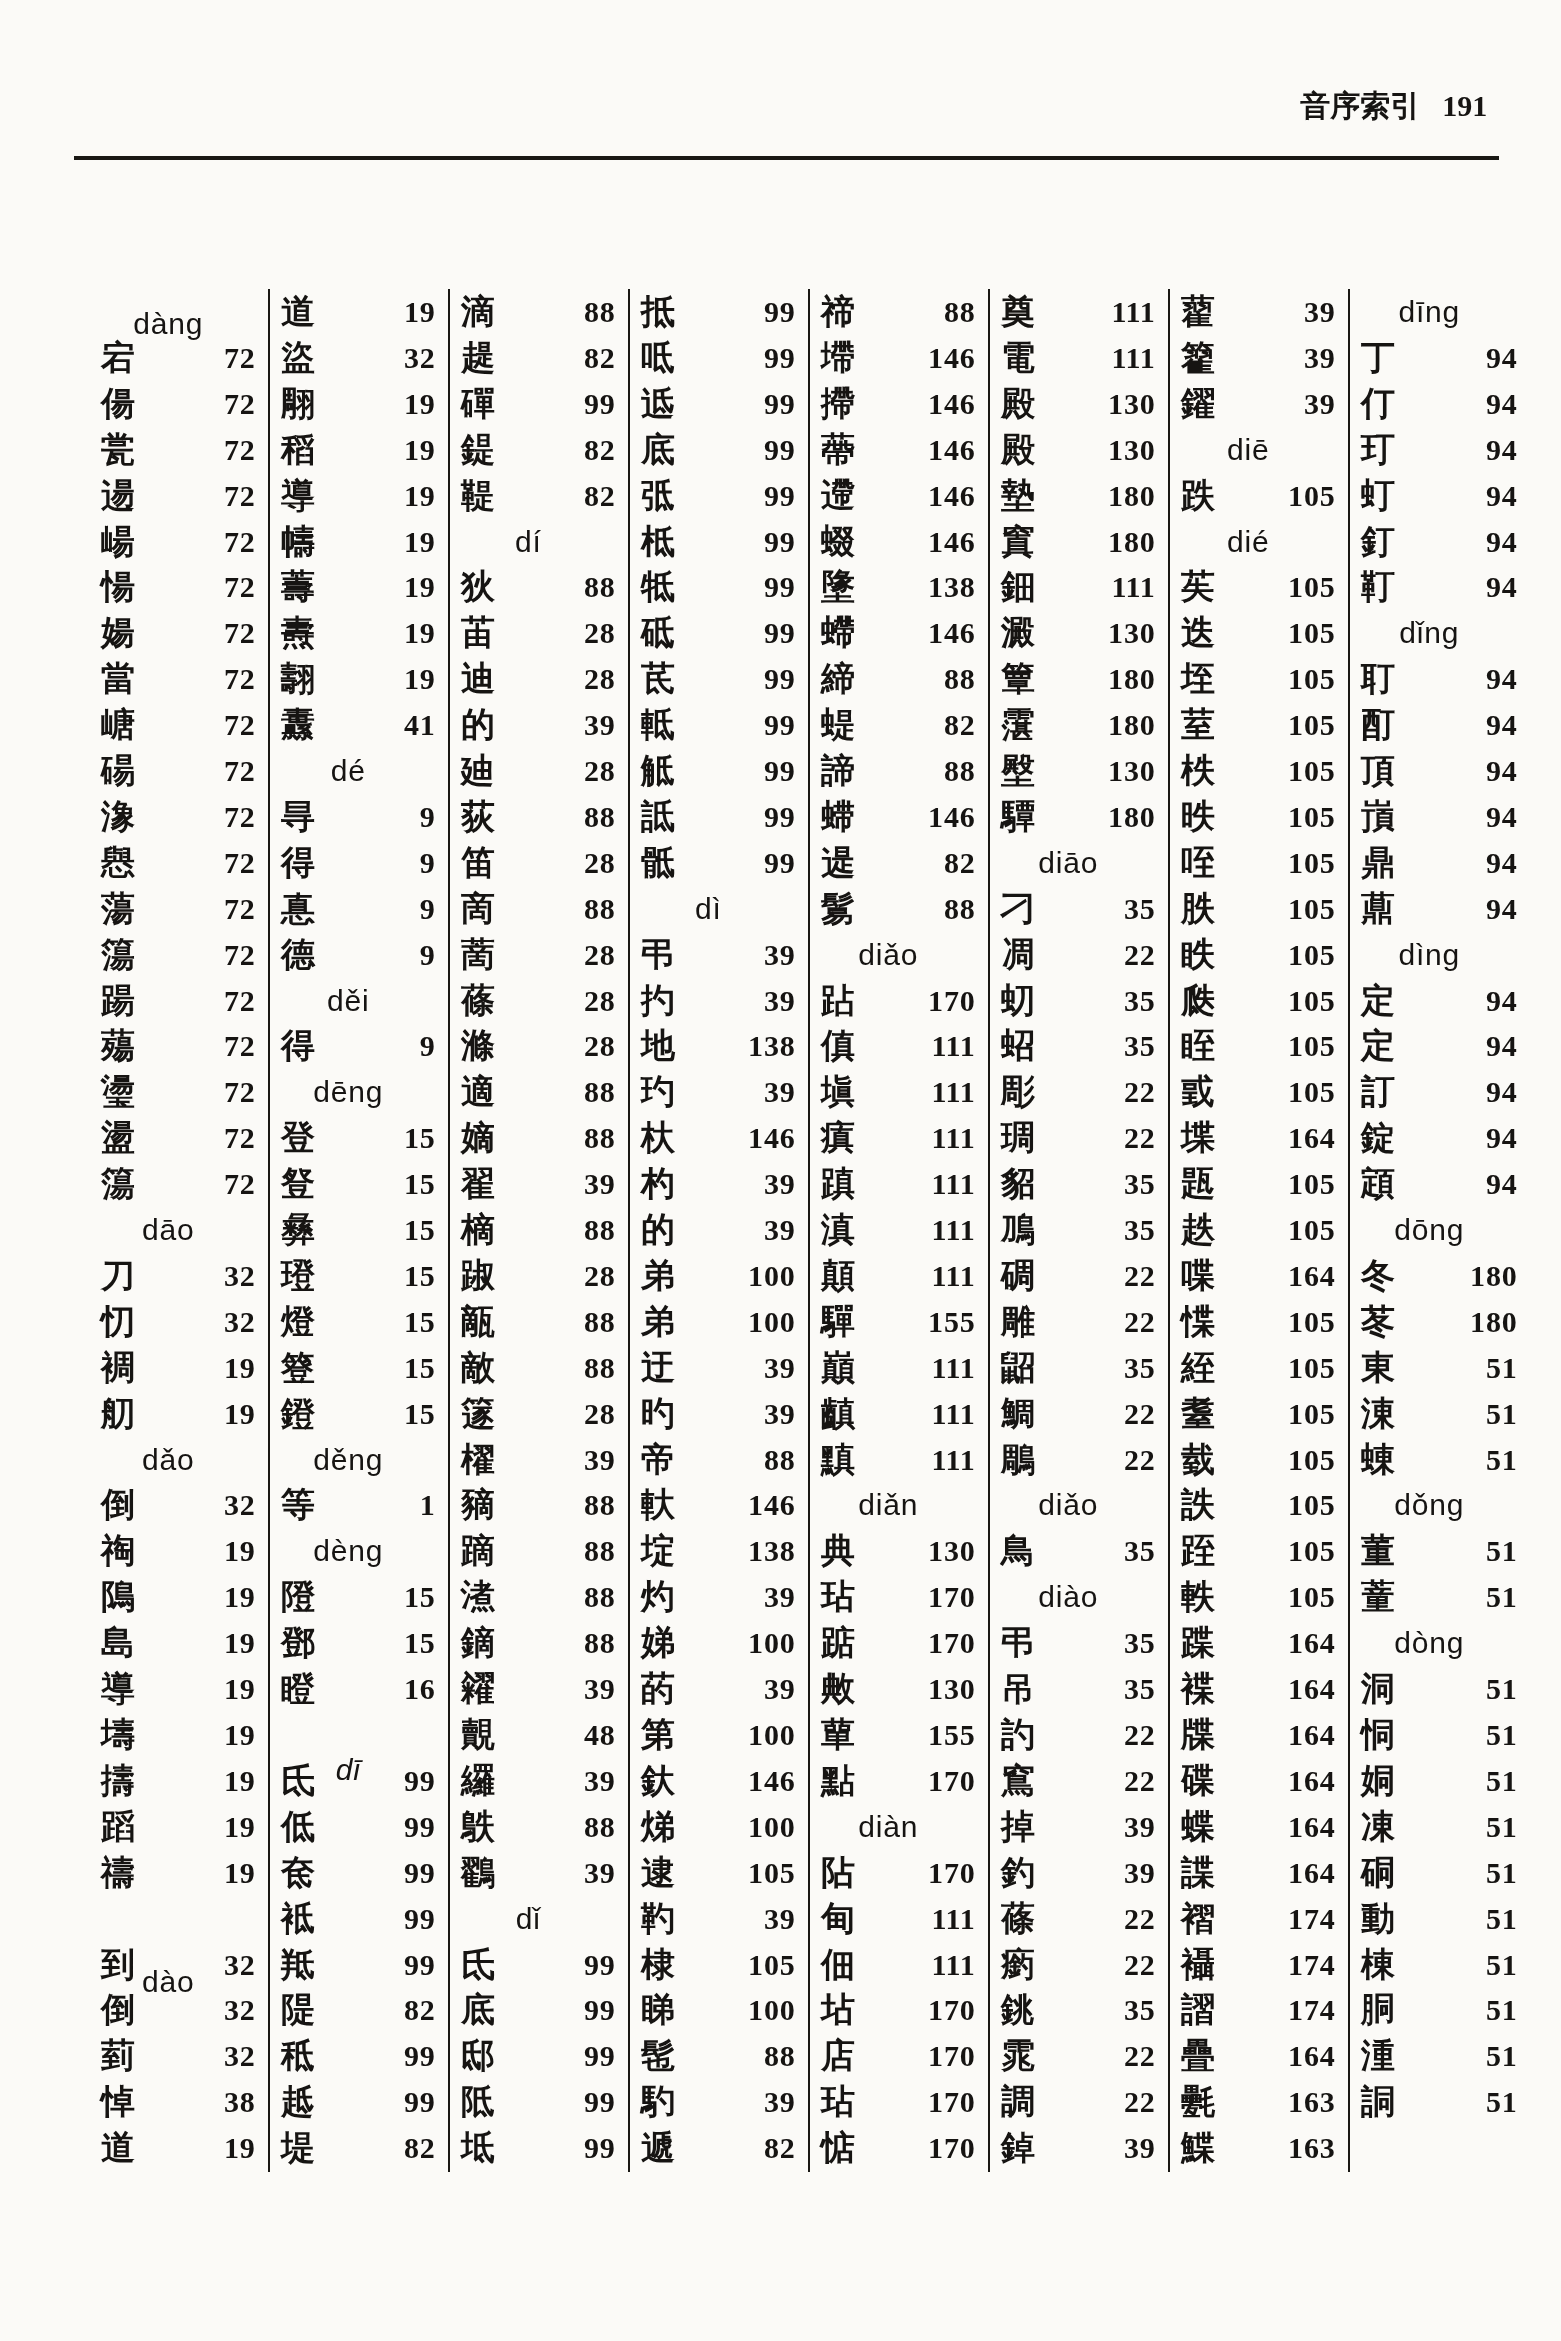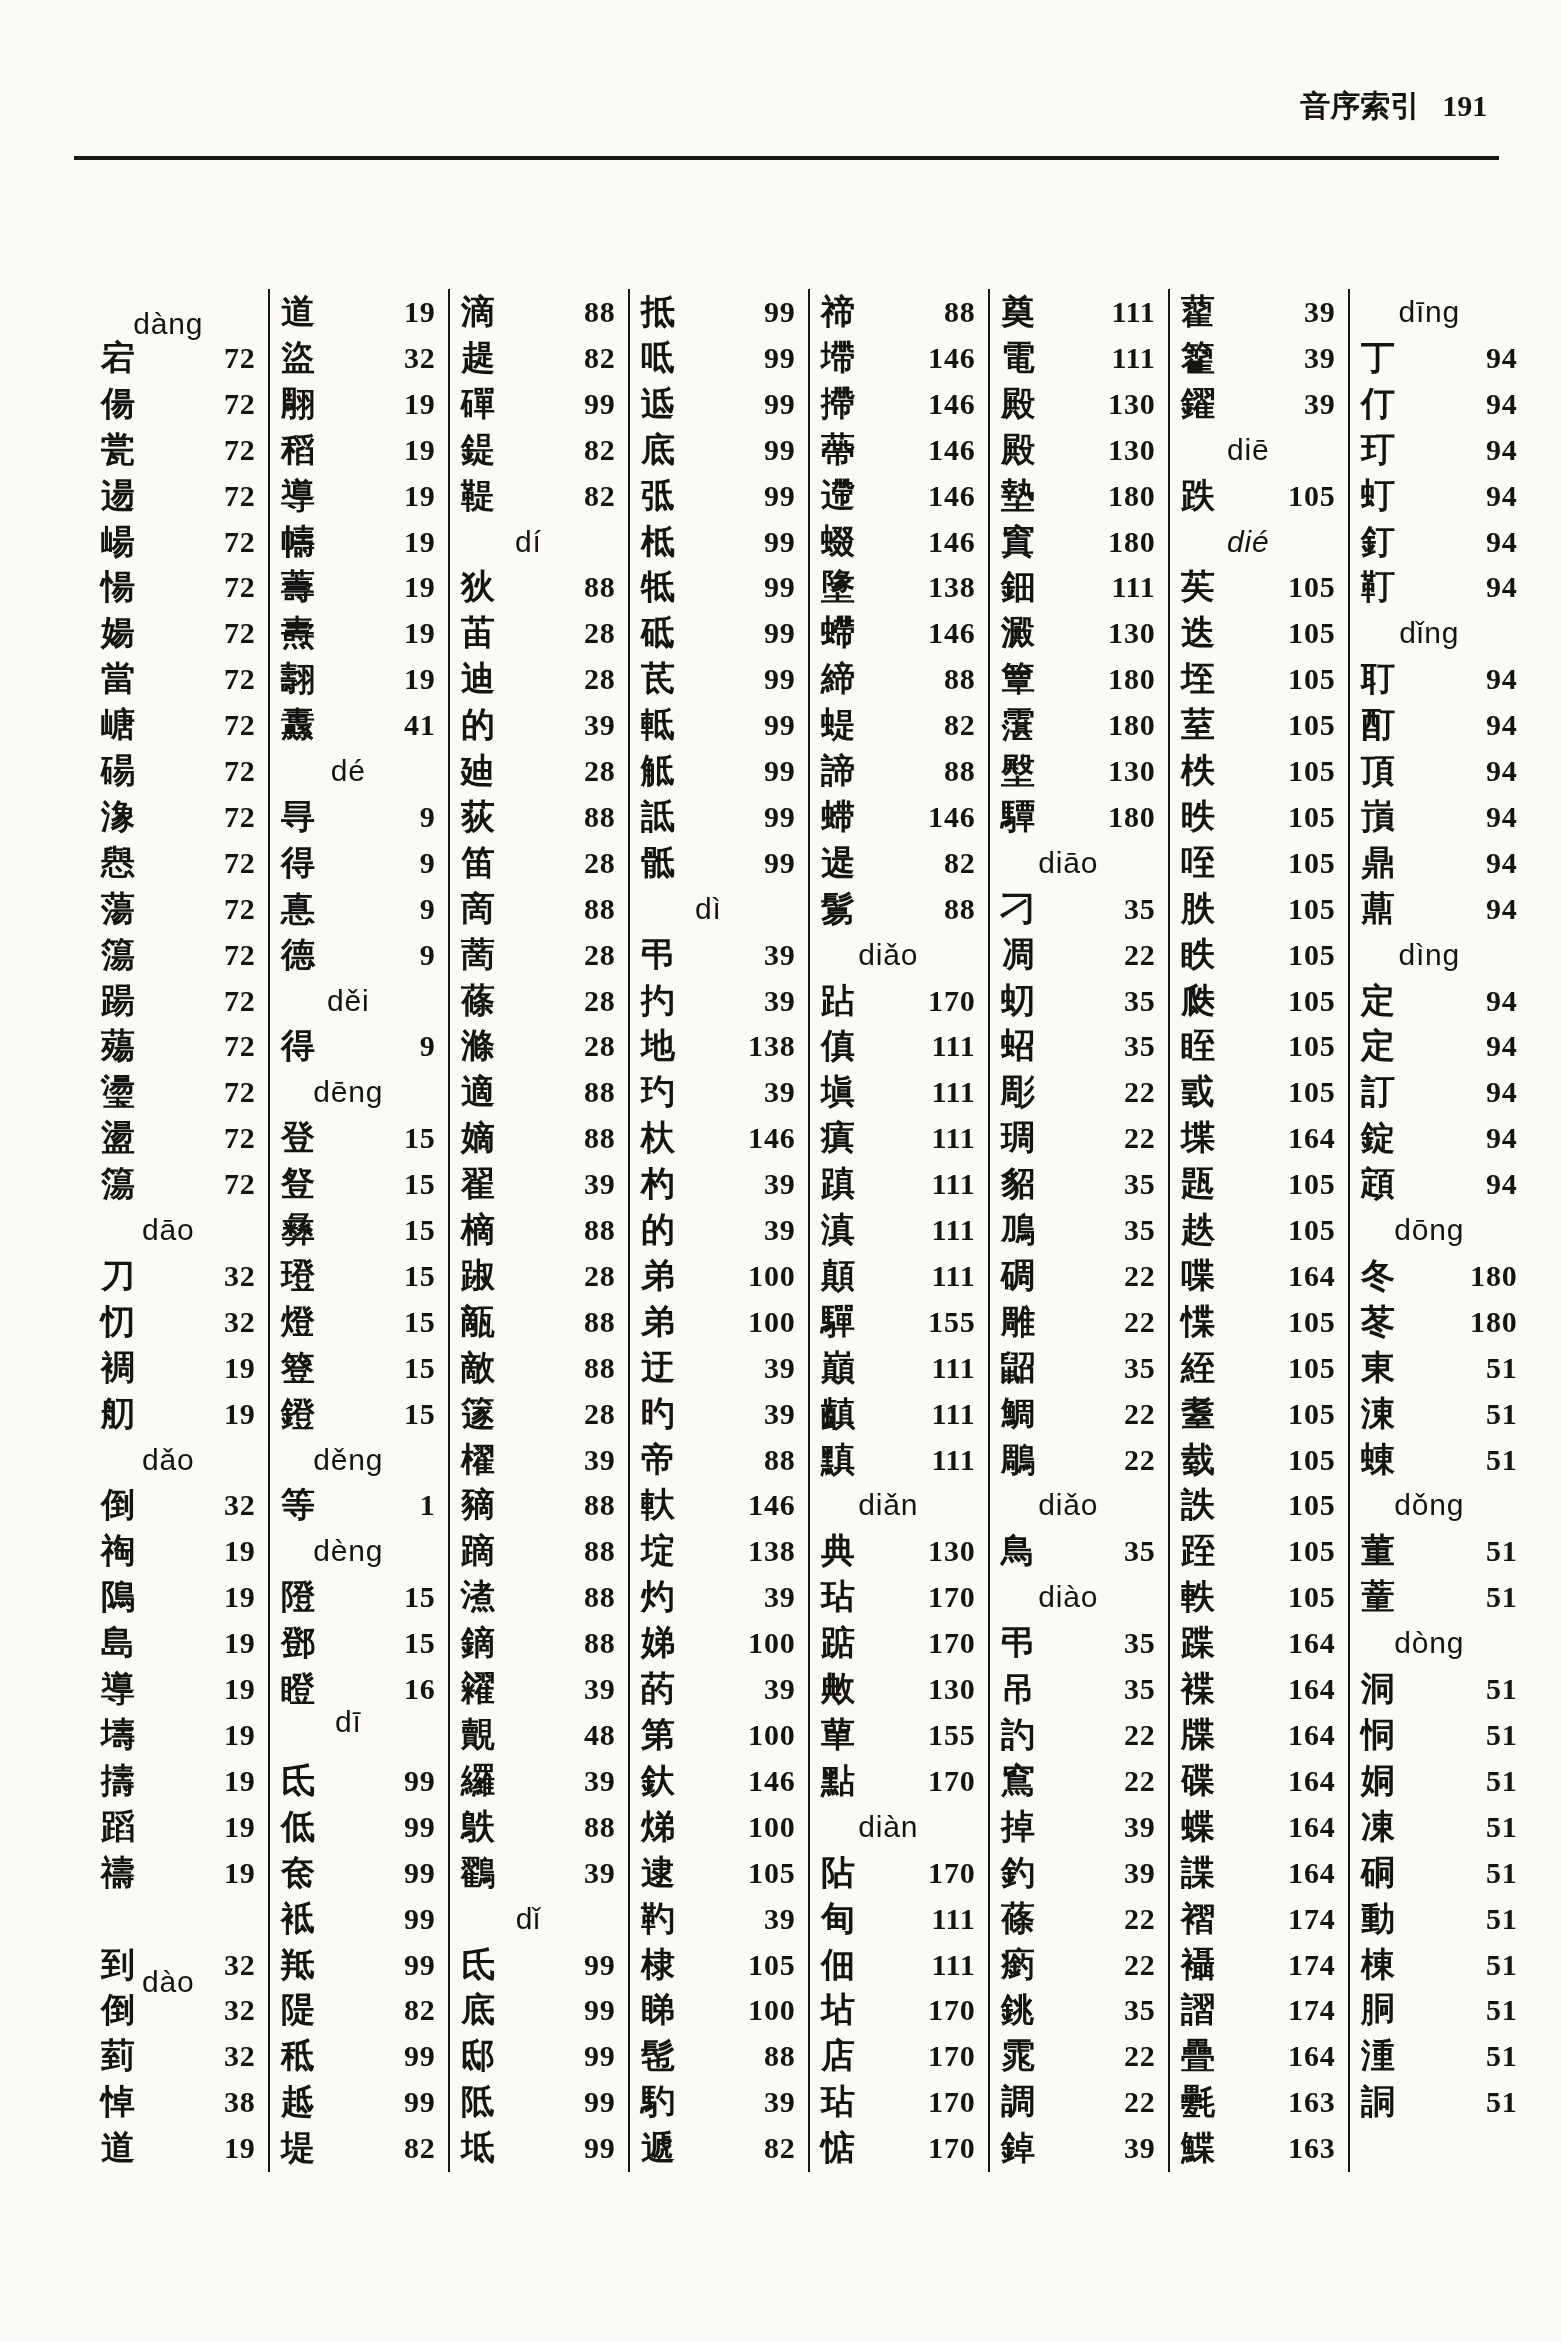--- a/index.html
+++ b/index.html
@@ -339,21 +339,21 @@
         <span class="entry-page">15</span>
       </div>
       <div class="row-slot" style="top: 1331px;">
         <span class="entry-char">鄧</span>
         <span class="entry-page">15</span>
       </div>
       <div class="row-slot" style="top: 1377px;">
         <span class="entry-char">瞪</span>
         <span class="entry-page">16</span>
       </div>
-      <div class="row-slot" style="top: 1410px;">
+      <div class="row-slot" style="top: 1458px; font-style: italic;">
         <span class="section-header">dī</span>
       </div>
       <div class="row-slot" style="top: 1469px;">
         <span class="entry-char">氐</span>
         <span class="entry-page">99</span>
       </div>
       <div class="row-slot" style="top: 1515px;">
         <span class="entry-char">低</span>
         <span class="entry-page">99</span>
       </div>
@@ -1054,21 +1054,21 @@
         <span class="entry-char">鑃</span>
         <span class="entry-page">39</span>
       </div>
       <div class="row-slot" style="top: 138px;">
         <span class="section-header">diē</span>
       </div>
       <div class="row-slot" style="top: 184px;">
         <span class="entry-char">跌</span>
         <span class="entry-page">105</span>
       </div>
-      <div class="row-slot" style="top: 230px; font-style: italic;">
+      <div class="row-slot" style="top: 230px;">
         <span class="section-header">dié</span>
       </div>
       <div class="row-slot" style="top: 275px;">
         <span class="entry-char">苵</span>
         <span class="entry-page">105</span>
       </div>
       <div class="row-slot" style="top: 321px;">
         <span class="entry-char">迭</span>
         <span class="entry-page">105</span>
       </div>

